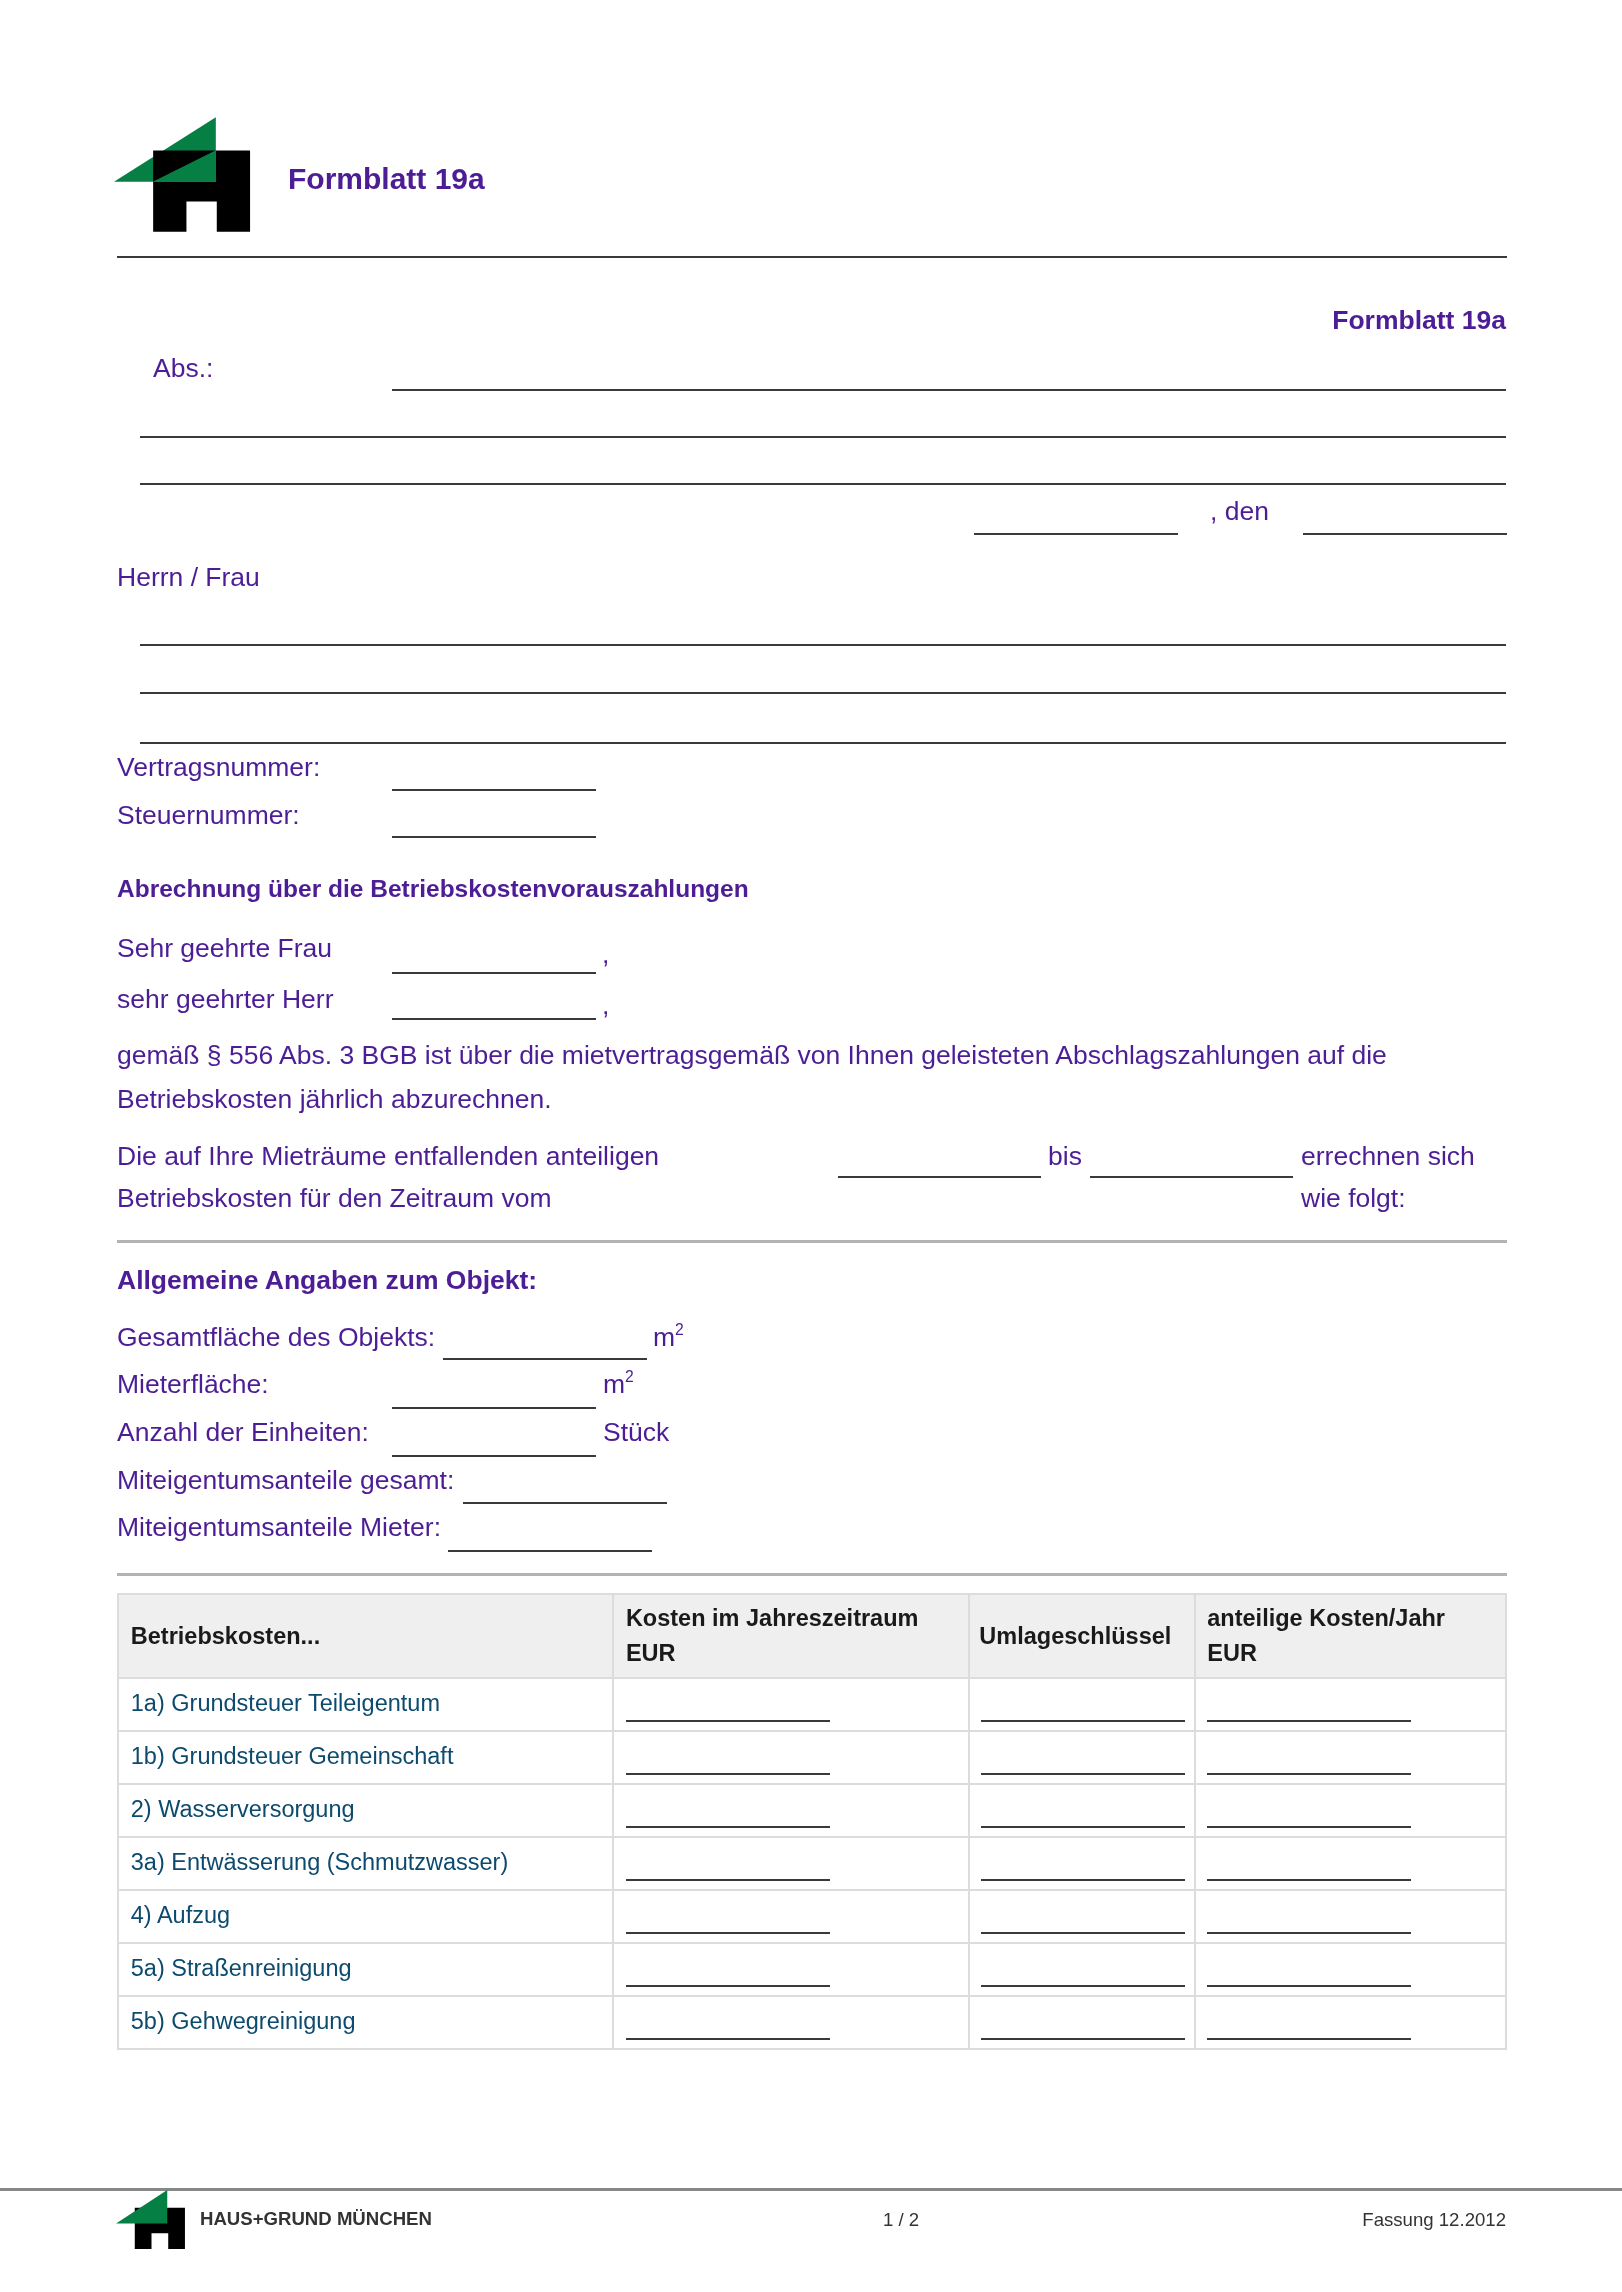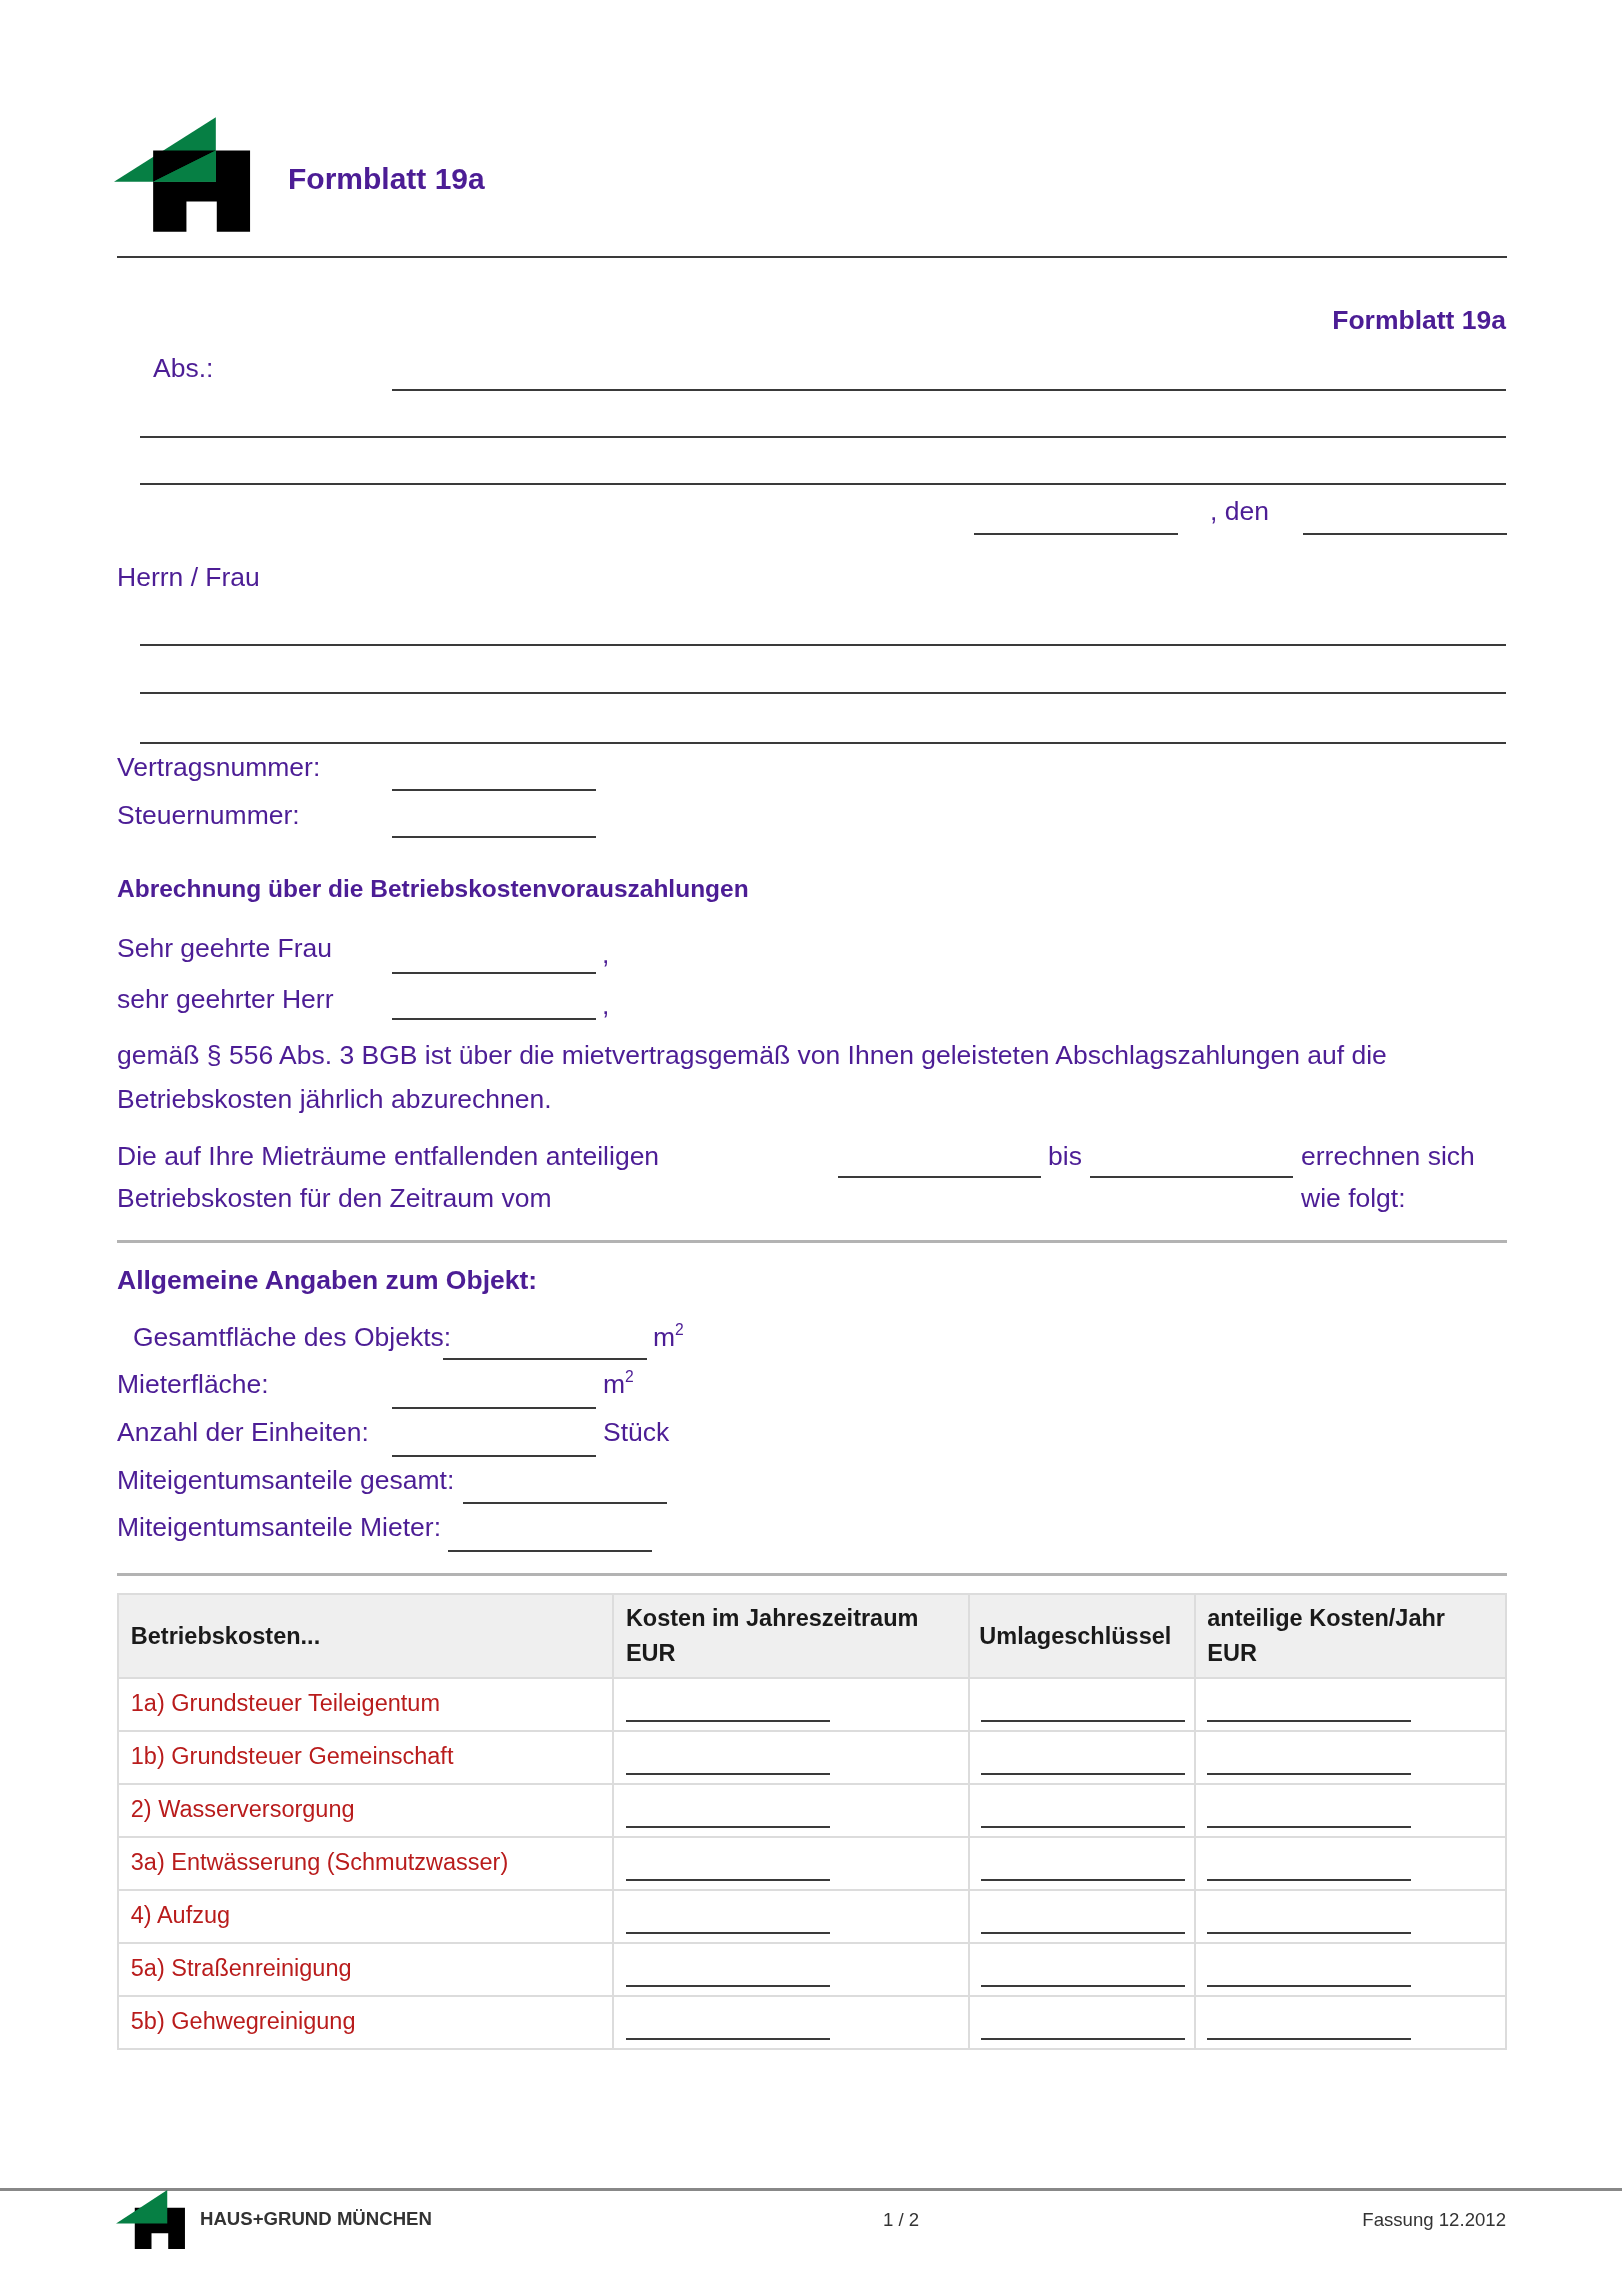--- a/index.html
+++ b/index.html
@@ -10,21 +10,21 @@
   .bold { font-weight: bold; }
   .fill { position: absolute; height: 0; border-top: 2px solid #3a3a3a; }
   .rule-dark { position: absolute; left: 117px; width: 1390px; height: 2px; background: #3a3a3a; }
   .rule-gray { position: absolute; left: 117px; width: 1390px; height: 2.9px; background: #b3b3b3; }
   sup { font-size: 15.7px; vertical-align: 10.8px; line-height: 0; }
 
   
   table.costs { position: absolute; left: 117px; top: 1593px; width: 1390px; border-collapse: collapse; }
   table.costs th, table.costs td { border: 2px solid #dcdcdc; font-size: 23.5px; text-align: left; vertical-align: middle; padding: 0 11.8px; position: relative; }
   table.costs th { background: #efefef; font-weight: bold; height: 82px; line-height: 35px; color: #1a1a1a; }
-  table.costs td { height: 49px; color: #b91c1c; }
+  table.costs td { height: 49px; color: #0c4a6e; }
   table.costs td .cell-line { position: absolute; left: 11.8px; width: 204px; bottom: 7.8px; border-top: 2px solid #3a3a3a; }
   table.costs td.c0 { padding-bottom: 2px; }
 
   .footer-text { position: absolute; font-size: 18.6px; line-height: 1; white-space: nowrap; color: #333; }
 </style>
 </head>
 <body>
 
 <svg class="abs" style="left:114px;top:116px;" width="139" height="118" viewBox="0 0 142 120">
   <polygon points="0,67 104,1 104,67" fill="#067f44"></polygon>
@@ -73,21 +73,21 @@
 <div class="fill" style="left:838px;width:203px;top:1176px;"></div>
 <div class="txt" style="left:1048px;top:1143px;">bis</div>
 <div class="fill" style="left:1090px;width:203px;top:1176px;"></div>
 <div class="txt" style="left:1301px;top:1143px;">errechnen sich</div>
 <div class="txt" style="left:1301px;top:1185px;">wie folgt:</div>
 
 <div class="rule-gray" style="top:1240px;"></div>
 
 <div class="txt bold" style="left:117px;top:1267px;font-size:26.5px;">Allgemeine Angaben zum Objekt:</div>
 
-<div class="txt" style="left:117px;top:1324px;margin-left:16px;">Gesamtfläche des Objekts:</div>
+<div class="txt" style="left:117px;top:1324px;">Gesamtfläche des Objekts:</div>
 <div class="fill" style="left:443px;width:204px;top:1358px;"></div>
 <div class="txt" style="left:653px;top:1324px;"><span>m</span><sup>2</sup></div>
 
 <div class="txt" style="left:117px;top:1371px;">Mieterfläche:</div>
 <div class="fill" style="left:392px;width:204px;top:1407px;"></div>
 <div class="txt" style="left:603px;top:1371px;"><span>m</span><sup>2</sup></div>
 
 <div class="txt" style="left:117px;top:1419px;">Anzahl der Einheiten:</div>
 <div class="fill" style="left:392px;width:204px;top:1455px;"></div>
 <div class="txt" style="left:603px;top:1419px;">Stück</div>

